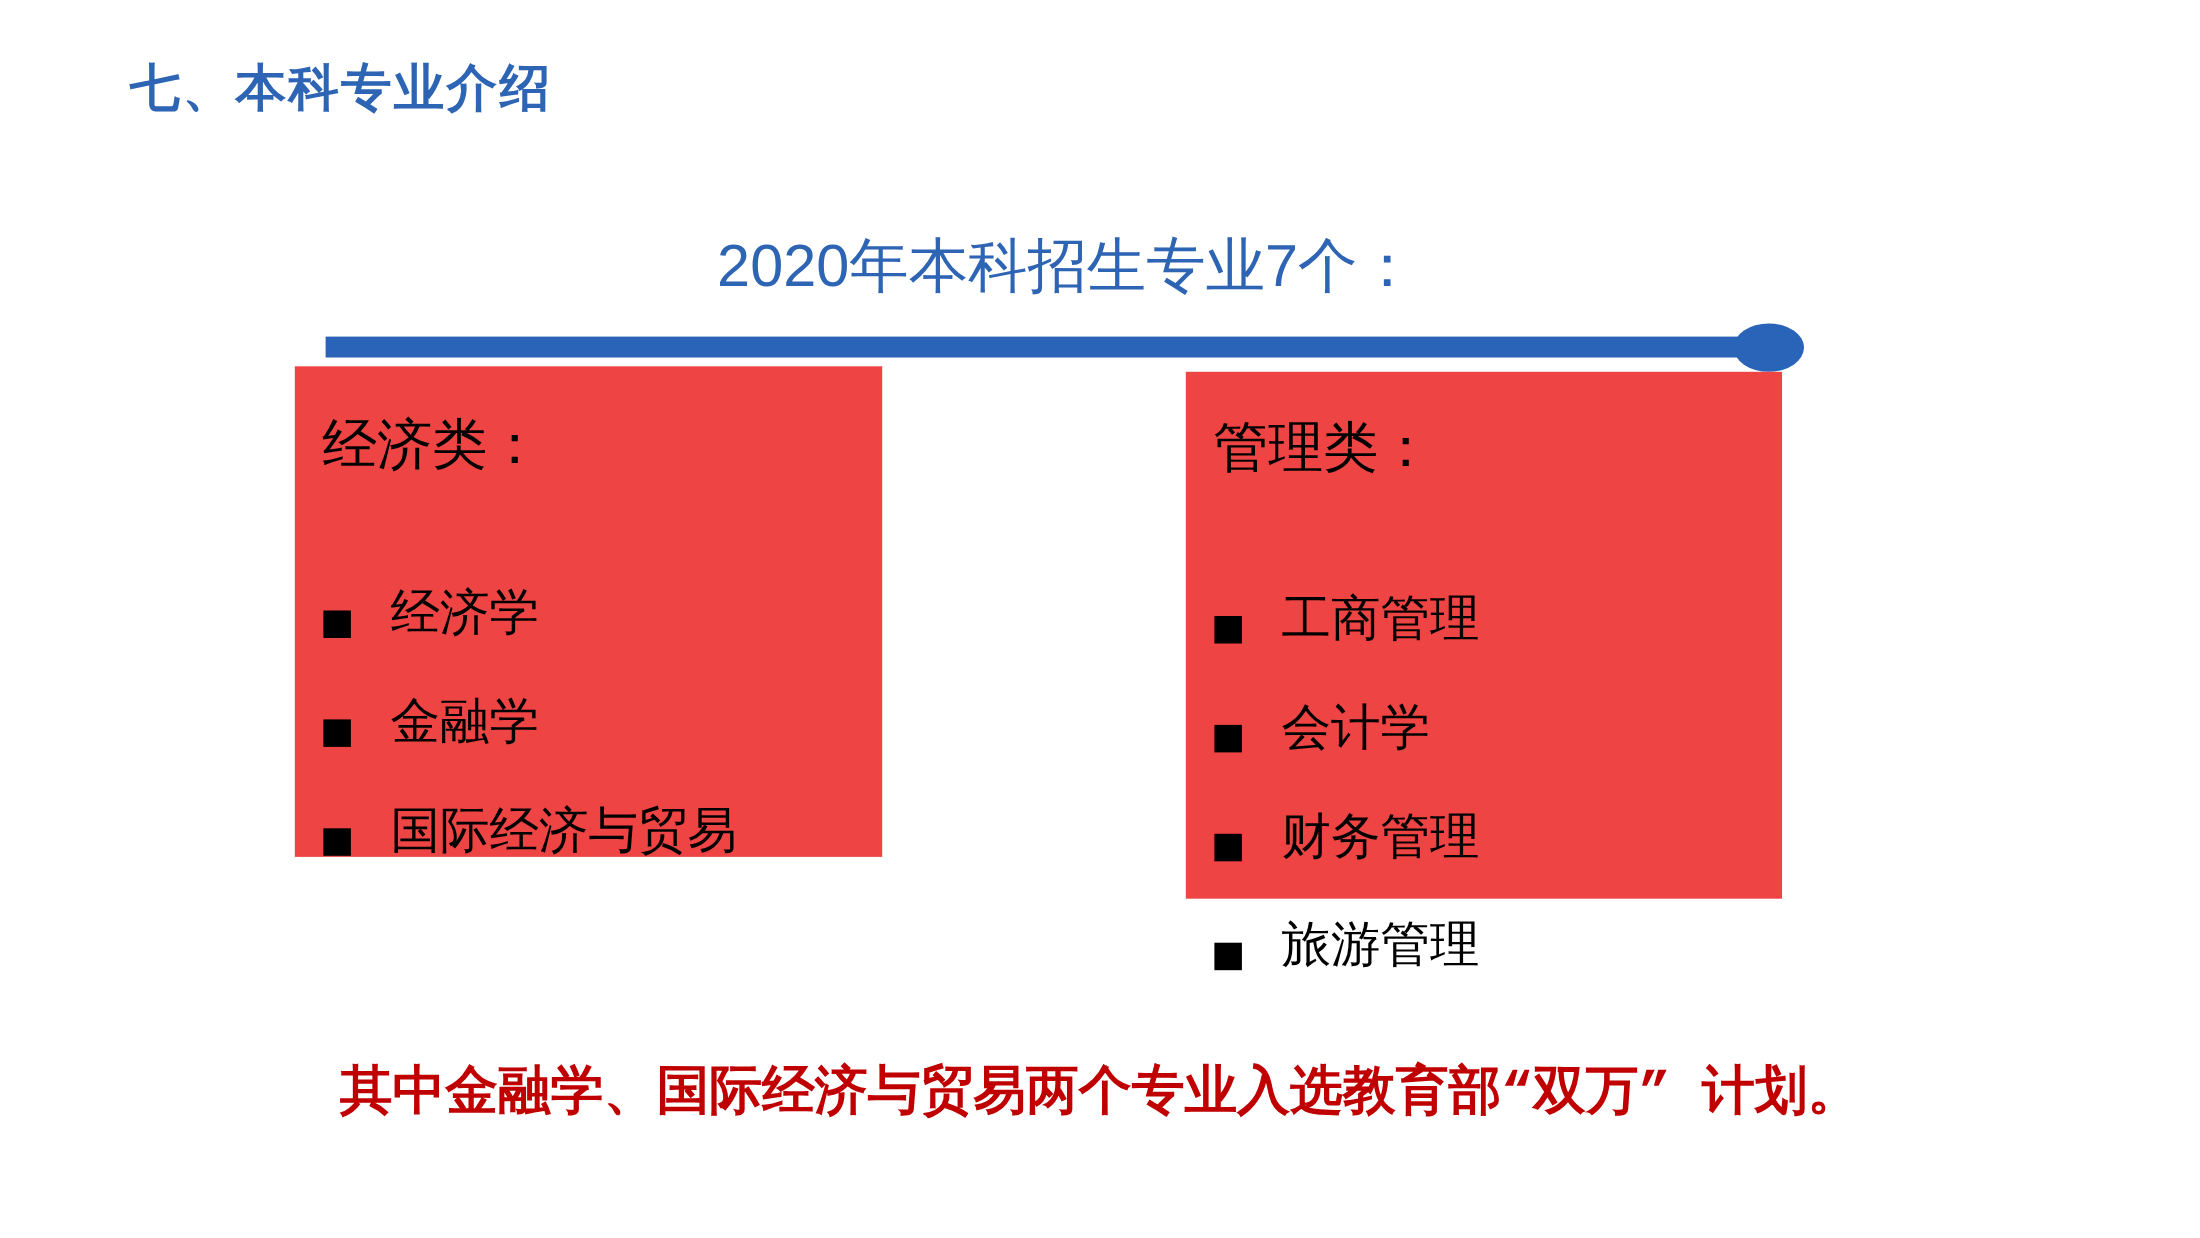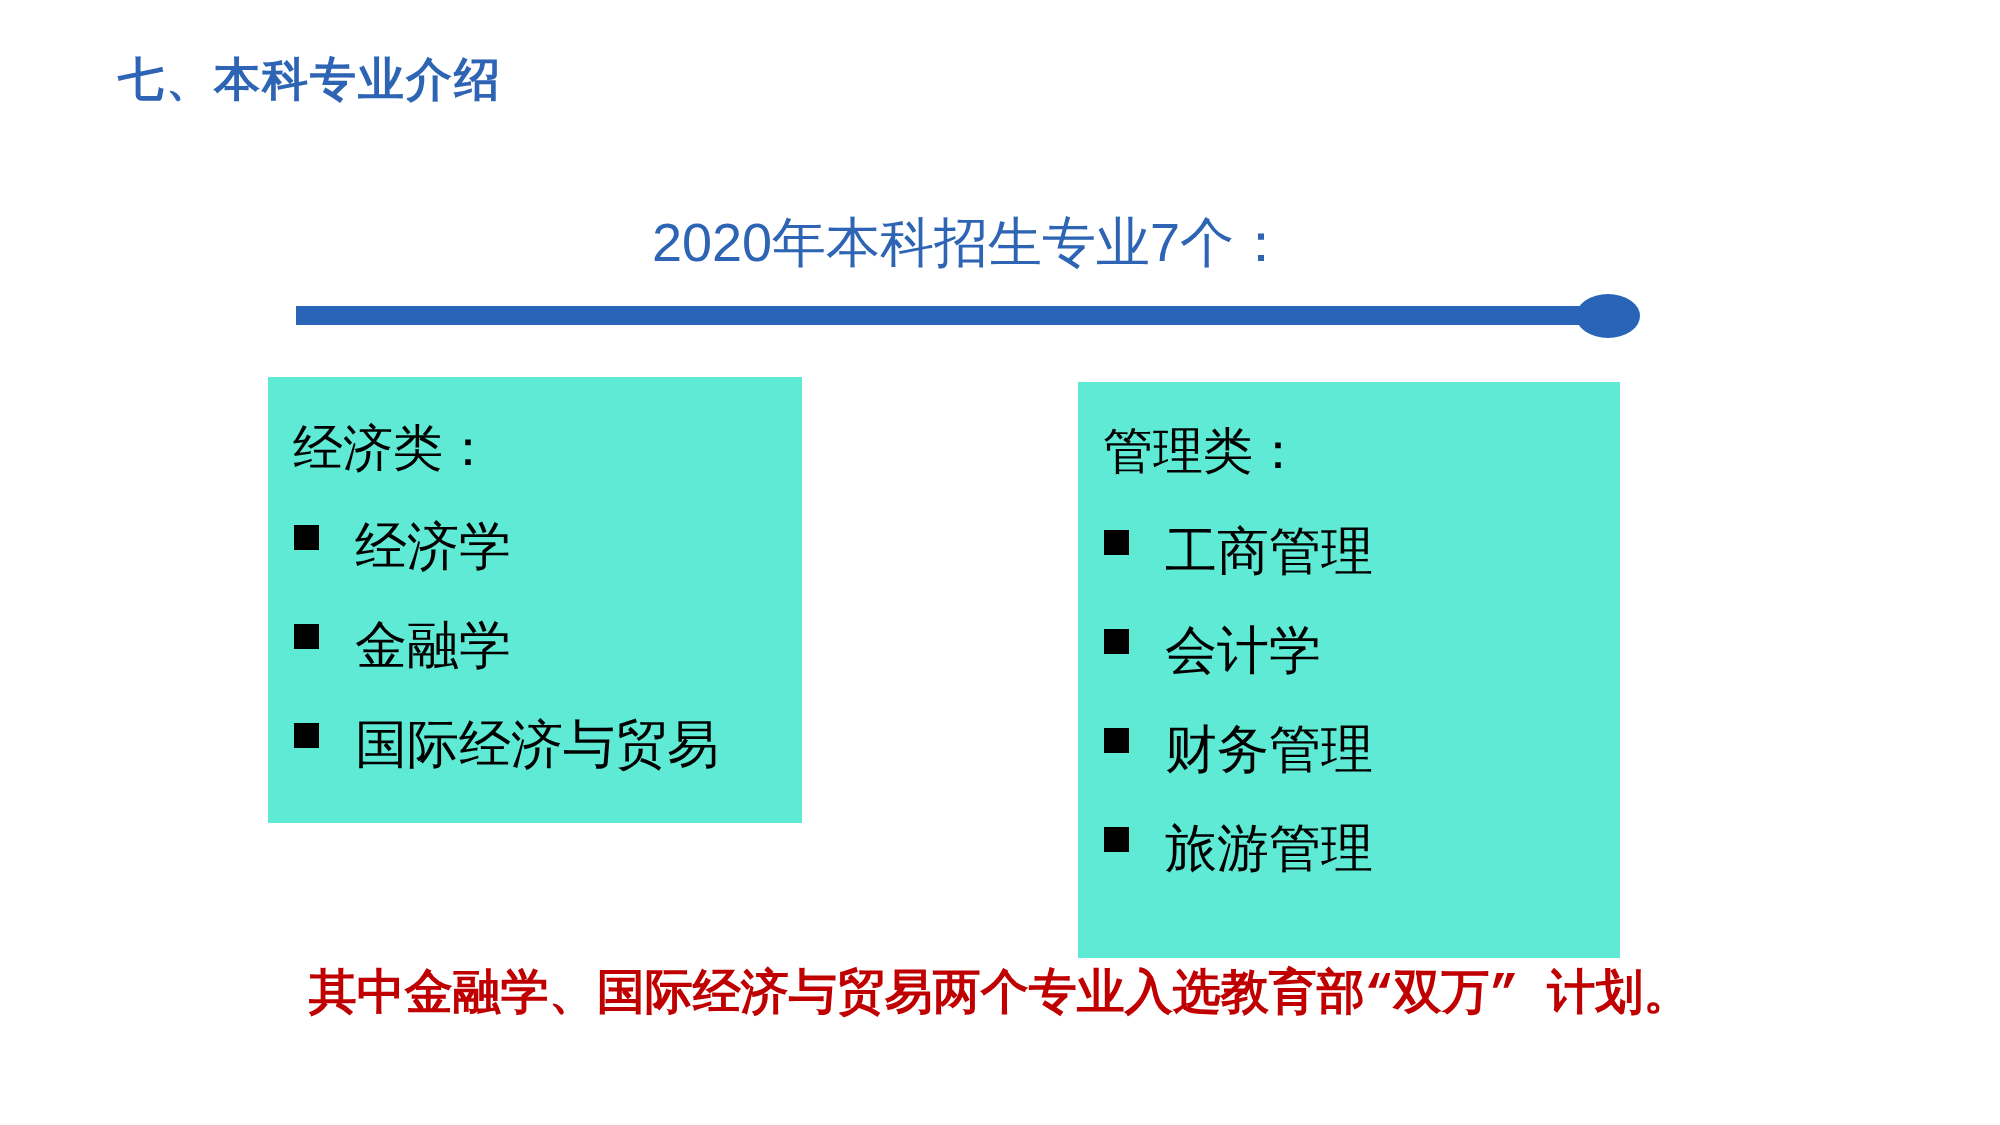--- a/index.html
+++ b/index.html
@@ -74,35 +74,34 @@
     top: 0px;
     width: 64px;
     height: 44px;
     background: #2964B8;
     border-radius: 50%;
   }
 
   
   .panel {
     position: absolute;
-    background: #5eead4;
+    background: #ef4444;
     box-sizing: border-box;
-    margin-top: 44px;
   }
   .panel-left {
     left: 268px;
     top: 333px;
     width: 534px;
     height: 446px;
   }
   .panel-right {
     left: 1078px;
     top: 338px;
     width: 542px;
-    height: 576px;
+    height: 479px;
   }
 
   .panel-heading {
     position: absolute;
     font-family: "Liberation Serif", serif;
     font-size: 50px;
     font-weight: normal;
     color: #000000;
     white-space: nowrap;
     line-height: 1;
@@ -114,23 +113,23 @@
     position: absolute;
     margin: 0;
     padding: 0;
     list-style: none;
   }
   .panel-left .panel-list  { left: 26px; top: 148px; width: 480px; }
   .panel-right .panel-list { left: 26px; top: 148px; width: 490px; }
 
   .panel-list li {
     display: flex;
-    align-items: flex-start;
-    font-family: Liberation Mono, monospace;
-    font-size: 52px;
+    align-items: flex-end;
+    font-family: Liberation Serif, serif;
+    font-size: 45px;
     color: #000000;
     white-space: nowrap;
     line-height: 1;
   }
   .panel-left .panel-list li  { height: 99px; }
   .panel-right .panel-list li { height: 99px; }
 
   .bullet-square {
     display: inline-block;
     width: 25px;

